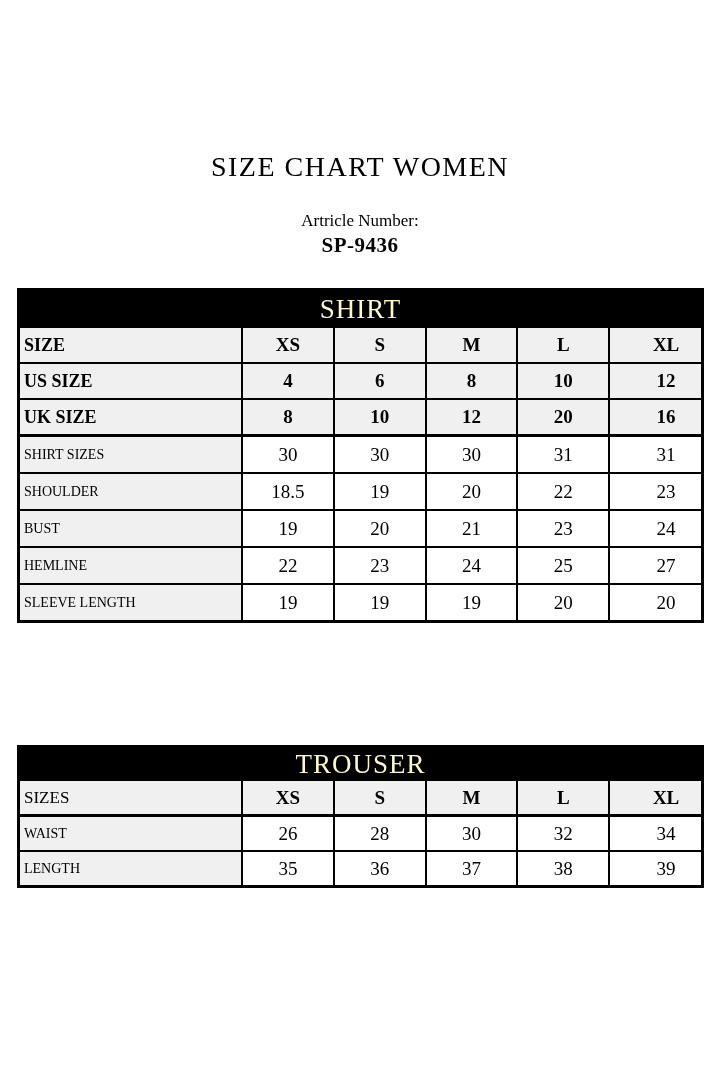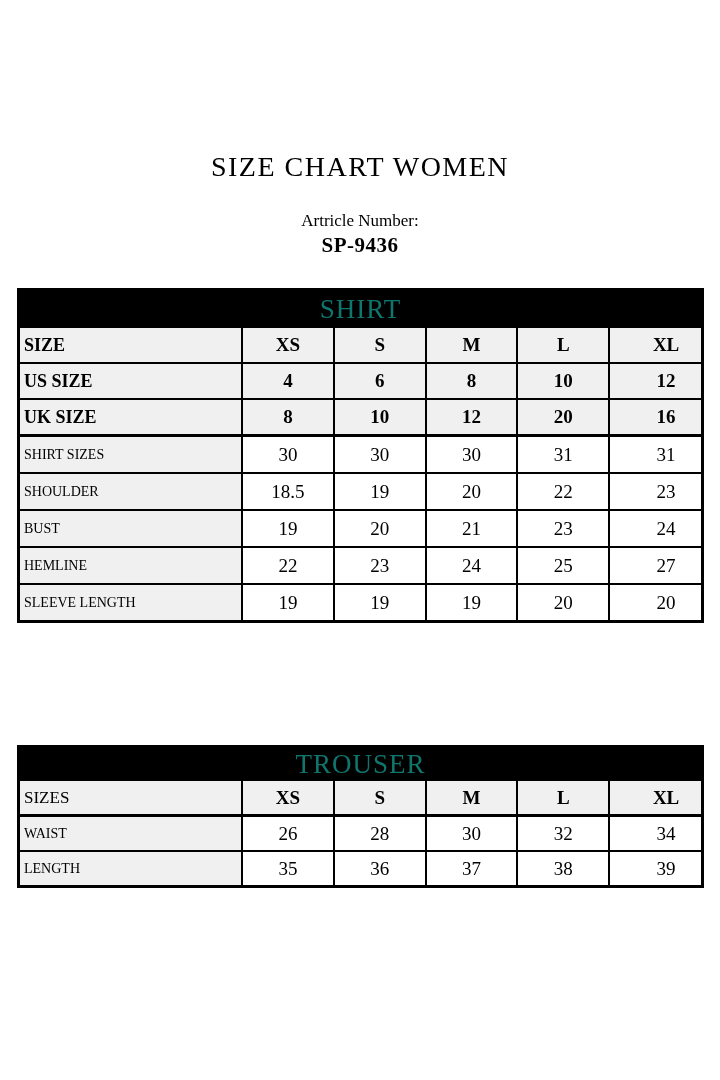--- a/index.html
+++ b/index.html
@@ -23,21 +23,21 @@
   }
 
   .table-box {
     position:absolute; left:17px; width:687px;
     border:3px solid #000; box-sizing:border-box; background:#fff;
   }
   .shirt   { top:288px; }
   .trouser { top:745px; }
 
   .bar {
-    background:#000; color:#0f766e; text-align:center;
+    background:#000; color:#fef9c3; text-align:center;
     font-size:27px; letter-spacing:1px;
   }
   .shirt .bar   { height:37px; line-height:37px; }
   .trouser .bar { height:33px; line-height:33px; }
 
   table { width:100%; border-collapse:collapse; table-layout:fixed; }
   col.c-label { width:222px; }
   td {
     border-right:2px solid #000; border-bottom:2px solid #000;
     padding:0; vertical-align:middle; overflow:hidden;

